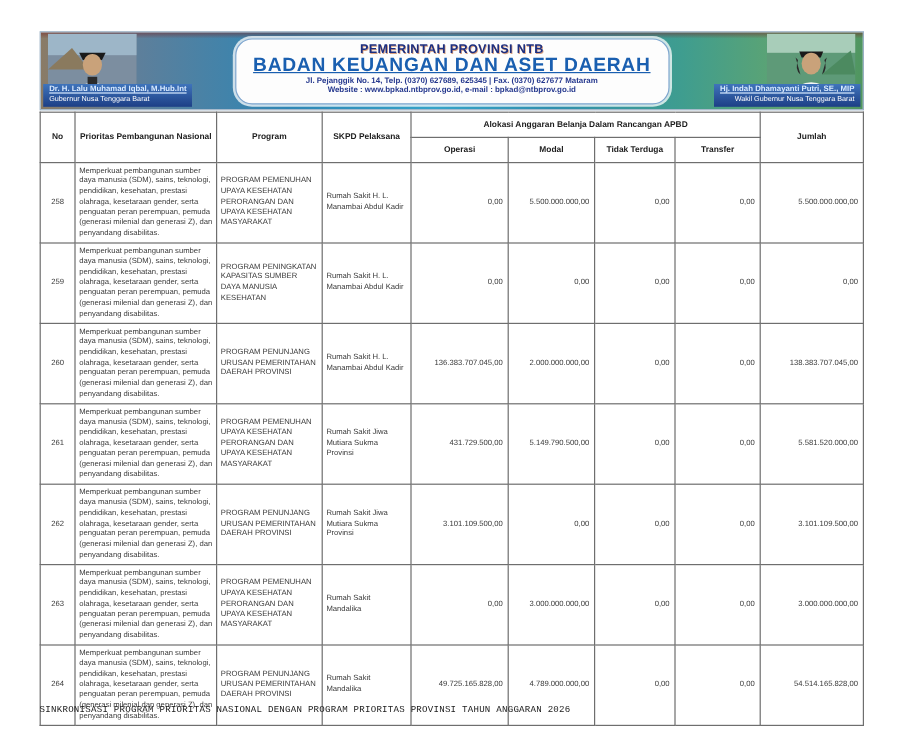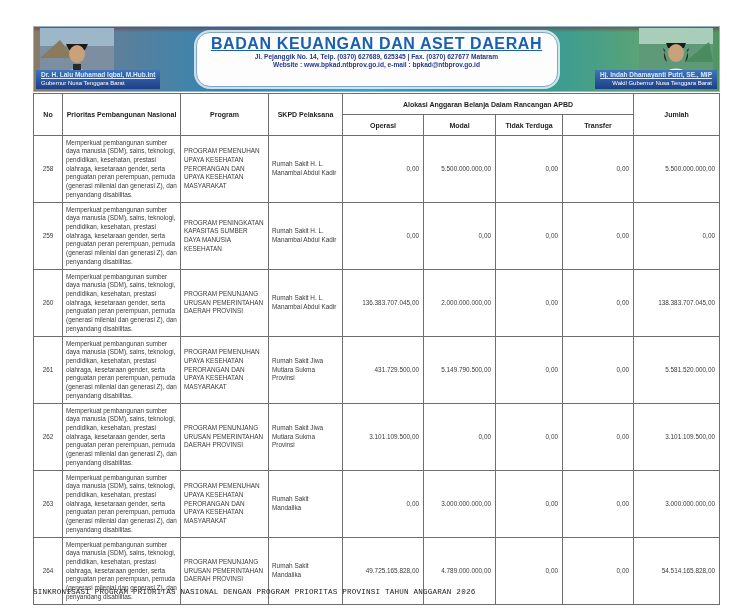--- a/index.html
+++ b/index.html
@@ -74,20 +74,21 @@
         <path d="M18 50 Q37 32 56 50 Z" fill="#f4f4f2"></path>
         <rect x="33" y="36" width="8" height="8" fill="#2a2a2a"></rect>
       </svg>
     </div>
     <div class="caption caption-left">
       <span class="name">Dr. H. Lalu Muhamad Iqbal, M.Hub.Int</span>
       <span class="title">Gubernur Nusa Tenggara Barat</span>
     </div>
 
     <div class="center-box">
+      <div class="gov-line">PEMERINTAH PROVINSI NTB</div>
       <div class="agency-line">BADAN KEUANGAN DAN ASET DAERAH</div>
       <div class="addr-line">Jl. Pejanggik No. 14, Telp. (0370) 627689, 625345 | Fax. (0370) 627677 Mataram</div>
       <div class="addr-line">Website : www.bpkad.ntbprov.go.id, e-mail : bpkad@ntbprov.go.id</div>
     </div>
 
     <div class="photo photo-right">
       <svg width="74" height="50" viewBox="0 0 74 50">
         <rect x="0" y="0" width="74" height="50" fill="#5e9a78"></rect>
         <rect x="0" y="0" width="74" height="16" fill="#a8cdb9"></rect>
         <path d="M46 34 L70 14 L74 34 Z" fill="#4c8a60"></path>

